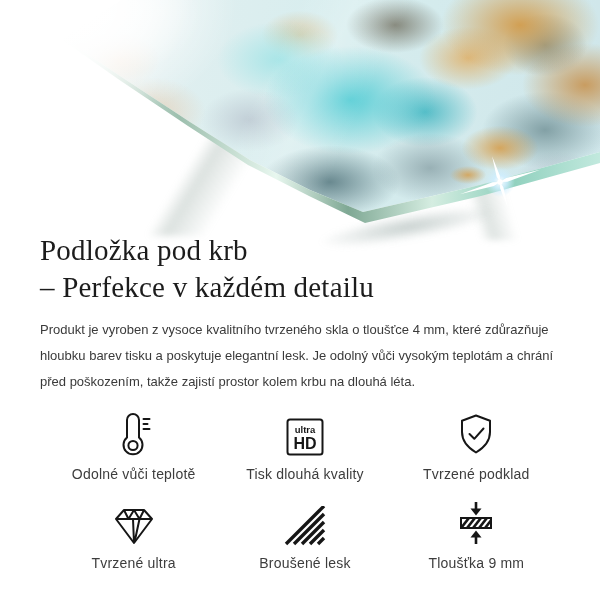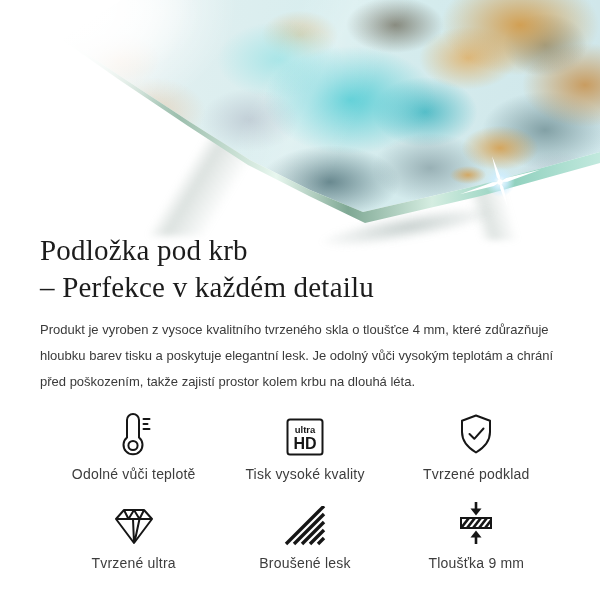--- a/index.html
+++ b/index.html
@@ -118,21 +118,21 @@
     </div>
 
     <div class="feature">
       <div class="icon-wrap">
         <svg width="40" height="40" viewBox="0 0 40 40">
           <rect class="icon-stroke" x="2.5" y="2.5" width="35" height="35" rx="2.5" stroke-width="2.6"></rect>
           <text x="20" y="16" text-anchor="middle" font-family="Liberation Sans, sans-serif" font-size="9.5" font-weight="700" fill="#161616">ultra</text>
           <text x="20" y="31.5" text-anchor="middle" font-family="Liberation Sans, sans-serif" font-size="16" font-weight="700" fill="#161616">HD</text>
         </svg>
       </div>
-      <span class="feature-label">Tisk vysoké kvality</span>
+      <span class="feature-label">Tisk dlouhá kvality</span>
     </div>
 
     <div class="feature">
       <div class="icon-wrap">
         <svg width="40" height="44" viewBox="0 0 40 44">
           <path class="icon-stroke" stroke-width="2.2" stroke-linejoin="round" d="M20 2.5 L34 7.8 V19 c0 9.5 -6.5 16 -14 20.5 C12.5 35 6 28.5 6 19 V7.8 Z"></path>
           <path class="icon-stroke" stroke-width="2.4" stroke-linecap="round" stroke-linejoin="round" d="M13.5 21 l4.8 4.8 L27.5 15.5"></path>
         </svg>
       </div>
       <span class="feature-label">Tvrzené podklad</span>

